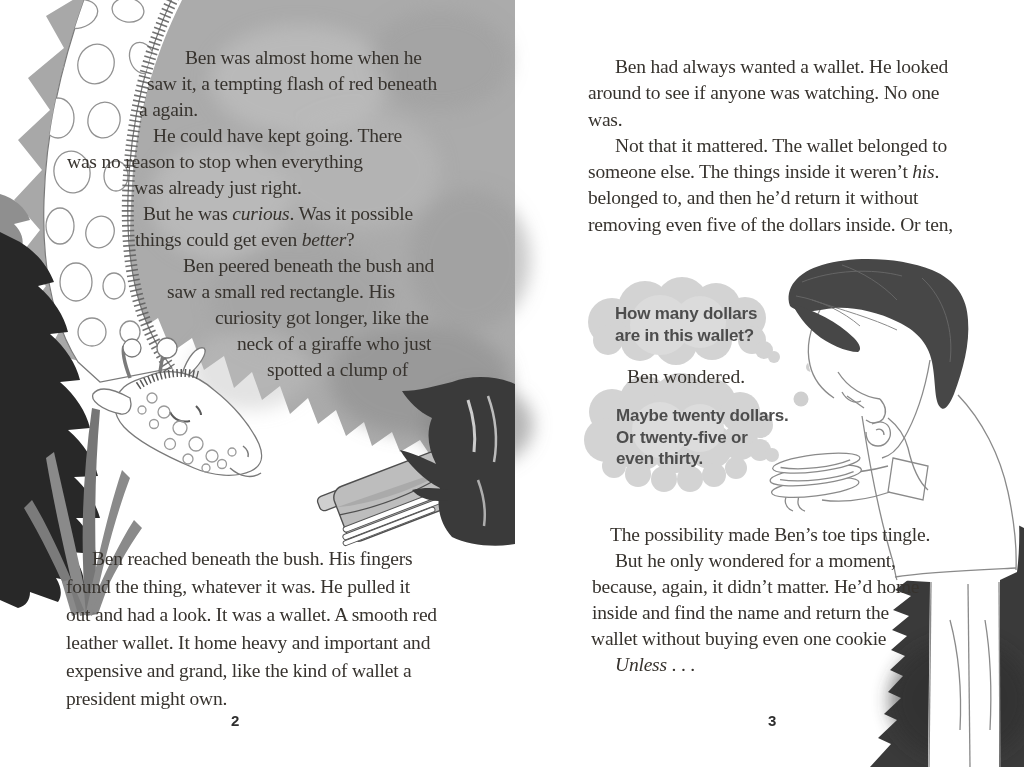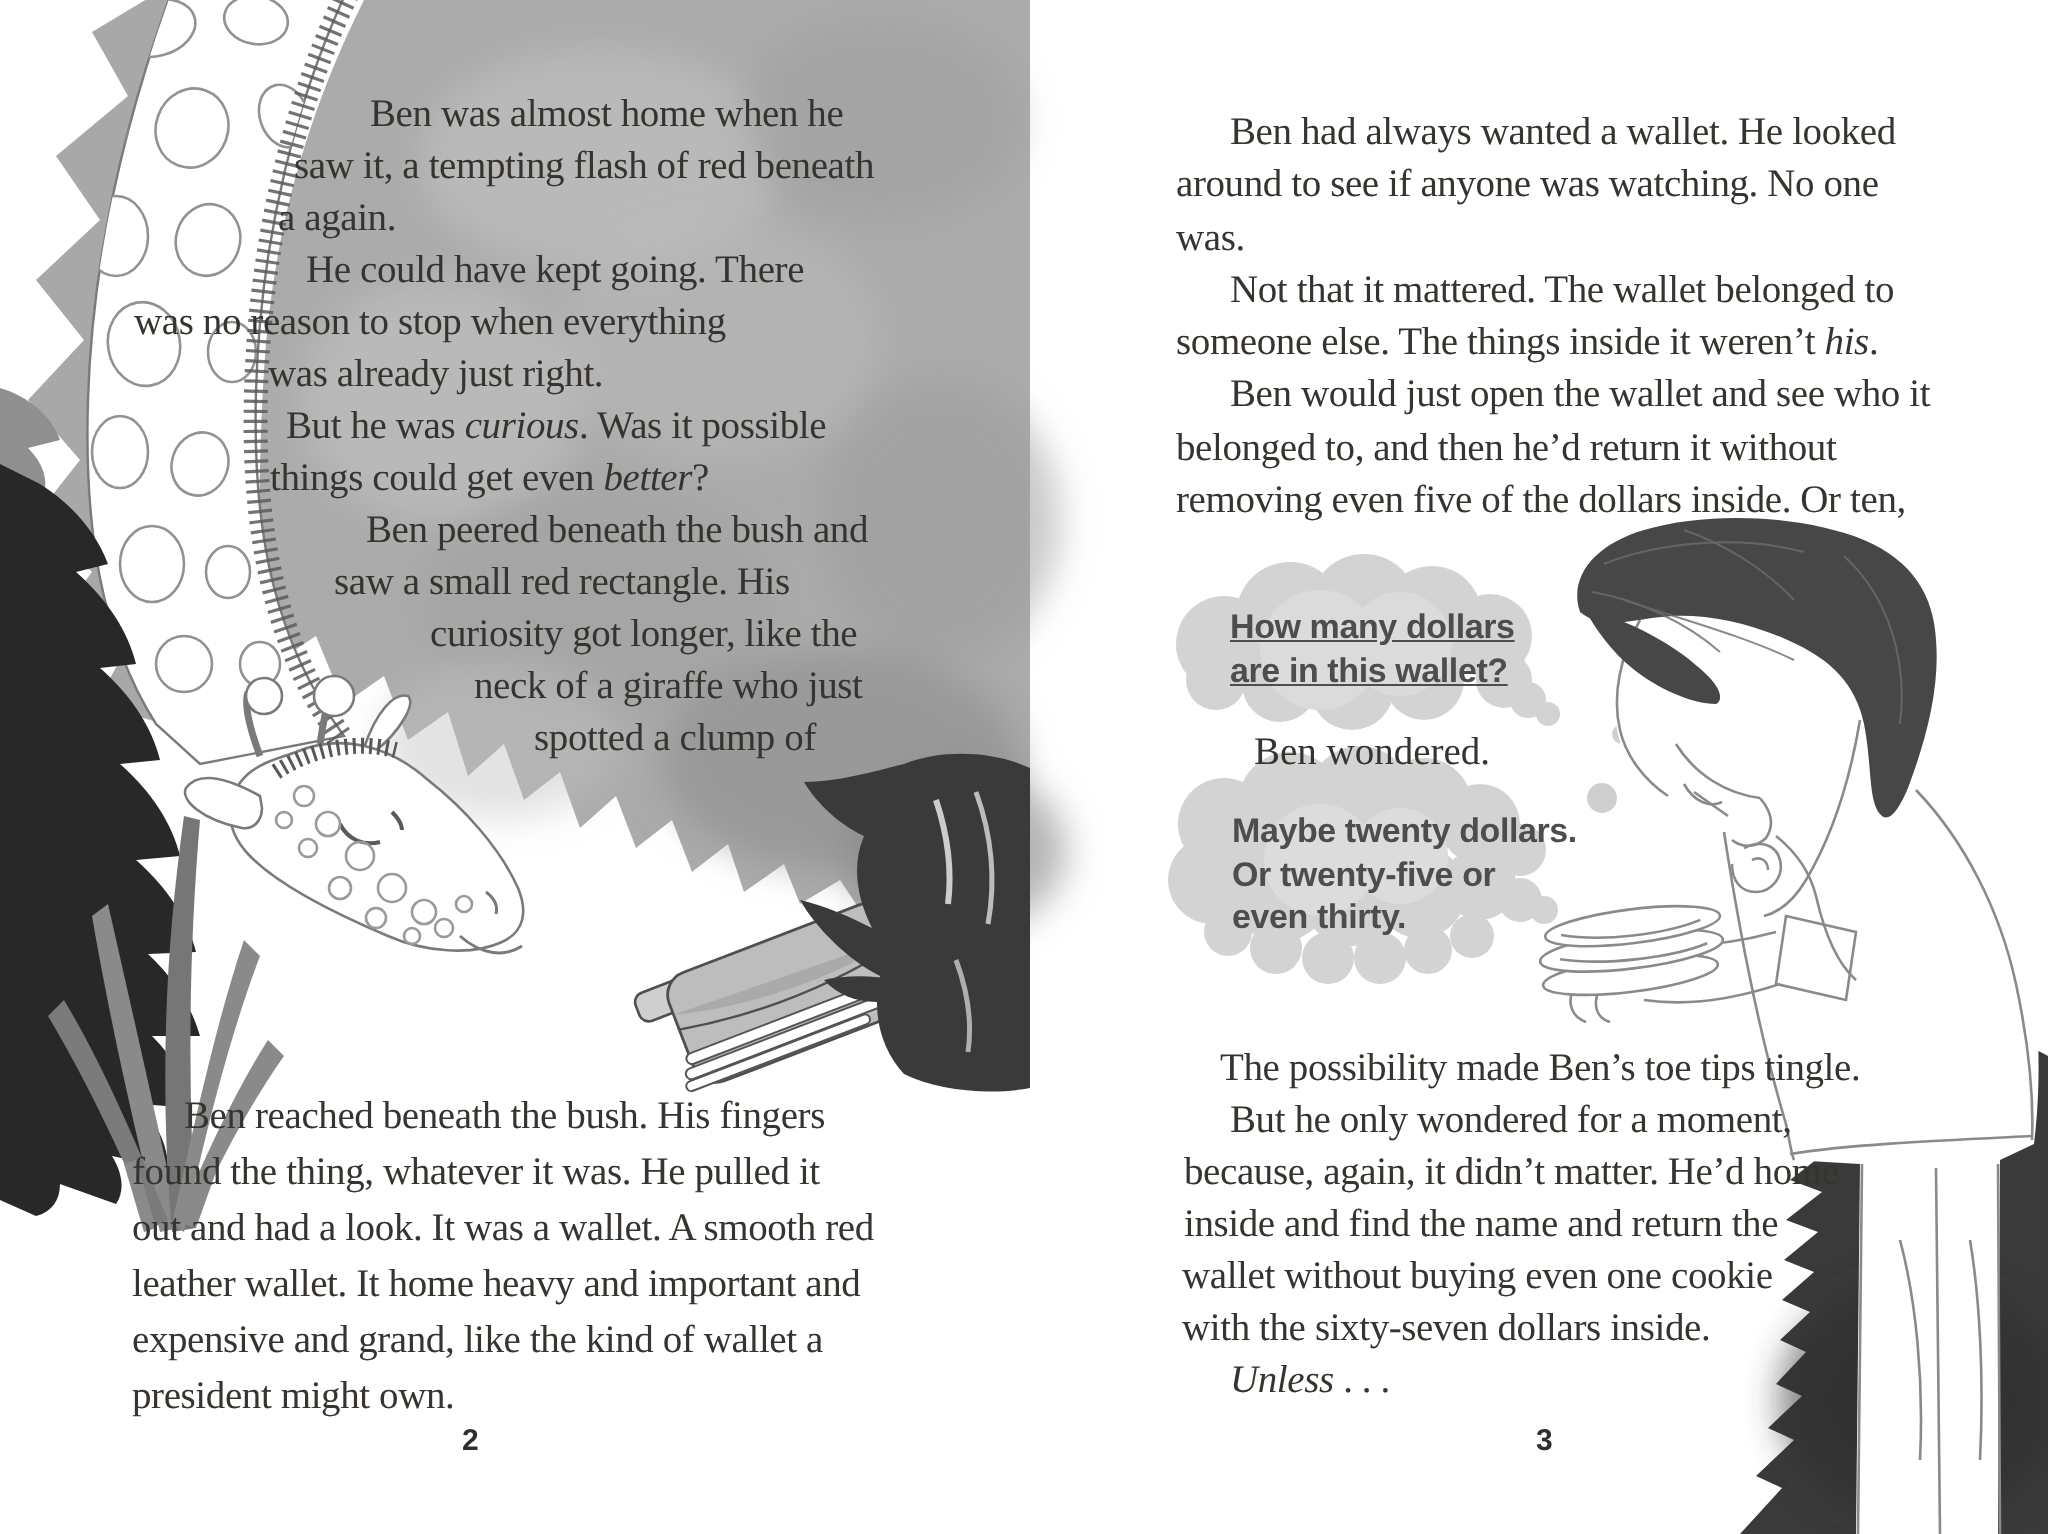--- a/index.html
+++ b/index.html
@@ -17,21 +17,21 @@
   .p-left2{left:66px;top:545px;font-size:19.5px;line-height:28px;letter-spacing:-0.2px;}
   .p-right1{left:588px;top:54px;font-size:19.5px;line-height:26.3px;letter-spacing:-0.2px;}
   .p-right2{left:589px;top:522px;font-size:19.5px;line-height:26px;letter-spacing:-0.2px;}
   .italic{font-style:italic;}
   .bubble-text{
     position:absolute;
     font-family:"Liberation Sans", sans-serif;
     font-size:17px;line-height:21.5px;font-weight:600;
     color:#4d4d4d;letter-spacing:-0.2px;
   }
-  #bubble1-text{left:615px;top:303px;text-decoration:underline;}
+  #bubble1-text{left:615px;top:303px;}
   #bubble2-text{left:616px;top:405px;}
   .wondered{position:absolute;left:627px;top:366px;font-size:19.5px;}
   .pagenum{
     position:absolute;top:712px;
     font-family:"Liberation Sans", sans-serif;
     font-size:15px;font-weight:bold;color:#2e2e2e;
   }
   #pn-left{left:231px;}
   #pn-right{left:768px;}
 </style>
@@ -297,21 +297,20 @@
   <div class="pagenum" id="pn-left">2</div>
 </div>
 
 <div class="page">
   <div class="para p-right1">
     <div class="line" style="margin-left:27px">Ben had always wanted a wallet. He looked</div>
     <div class="line">around to see if anyone was watching. No one</div>
     <div class="line">was.</div>
     <div class="line" style="margin-left:27px">Not that it mattered. The wallet belonged to</div>
     <div class="line"><span>someone else. The things inside it weren’t </span><span class="italic">his</span><span>.</span></div>
-    <div class="line" style="margin-left:27px">Ben would just open the wallet and see who it</div>
     <div class="line">belonged to, and then he’d return it without</div>
     <div class="line">removing even five of the dollars inside. Or ten,</div>
   </div>
 
   <div class="bubble-text" id="bubble1-text">
     <div class="line">How many dollars</div>
     <div class="line">are in this wallet?</div>
   </div>
 
   <div class="wondered line">Ben wondered.</div>
@@ -321,18 +320,17 @@
     <div class="line">Or twenty-five or</div>
     <div class="line">even thirty.</div>
   </div>
 
   <div class="para p-right2">
     <div class="line" style="margin-left:21px">The possibility made Ben’s toe tips tingle.</div>
     <div class="line" style="margin-left:26px">But he only wondered for a moment,</div>
     <div class="line" style="margin-left:3px">because, again, it didn’t matter. He’d home</div>
     <div class="line" style="margin-left:3px">inside and find the name and return the</div>
     <div class="line" style="margin-left:2px">wallet without buying even one cookie</div>
-    <div class="line" style="margin-left:2px">with the sixty-seven dollars inside.</div>
     <div class="line" style="margin-left:26px"><span class="italic">Unless</span><span> . . .</span></div>
   </div>
 
   <div class="pagenum" id="pn-right">3</div>
 </div>
 
 </body></html>

